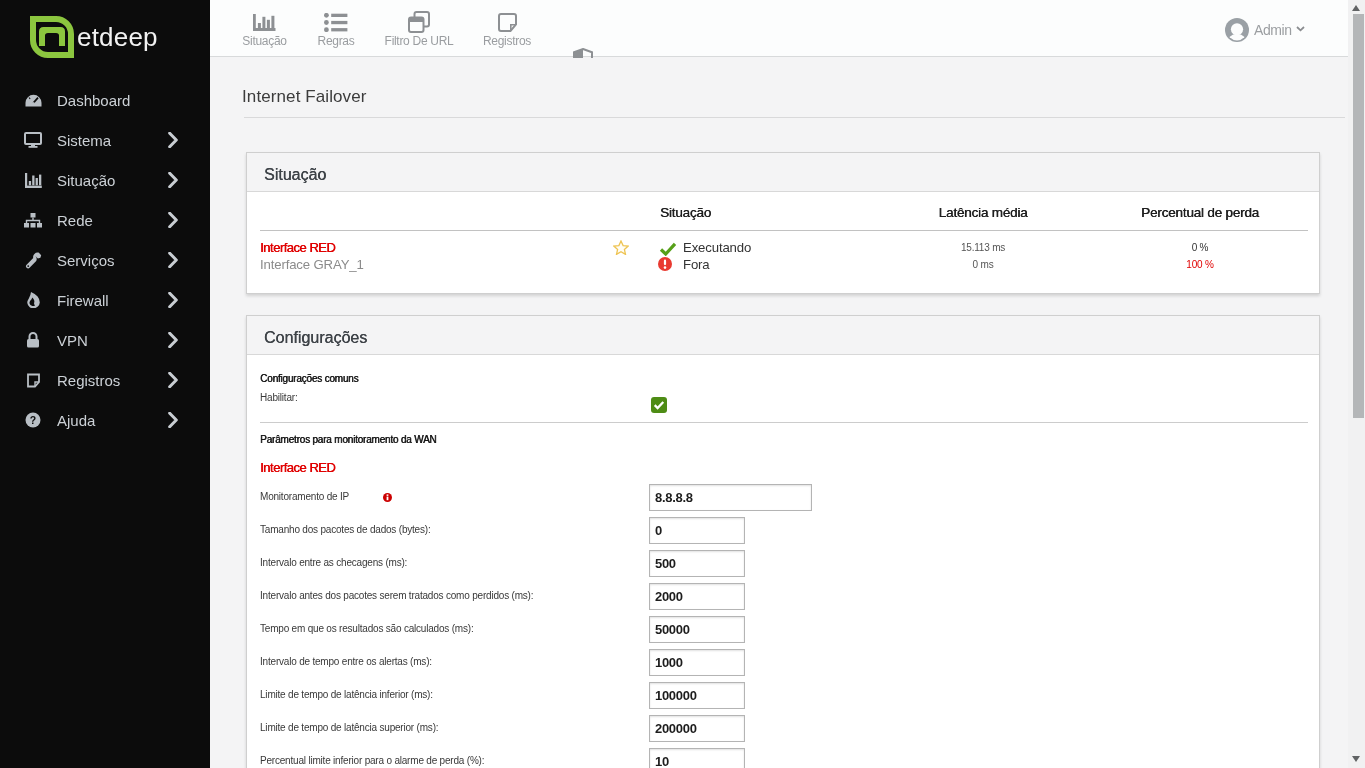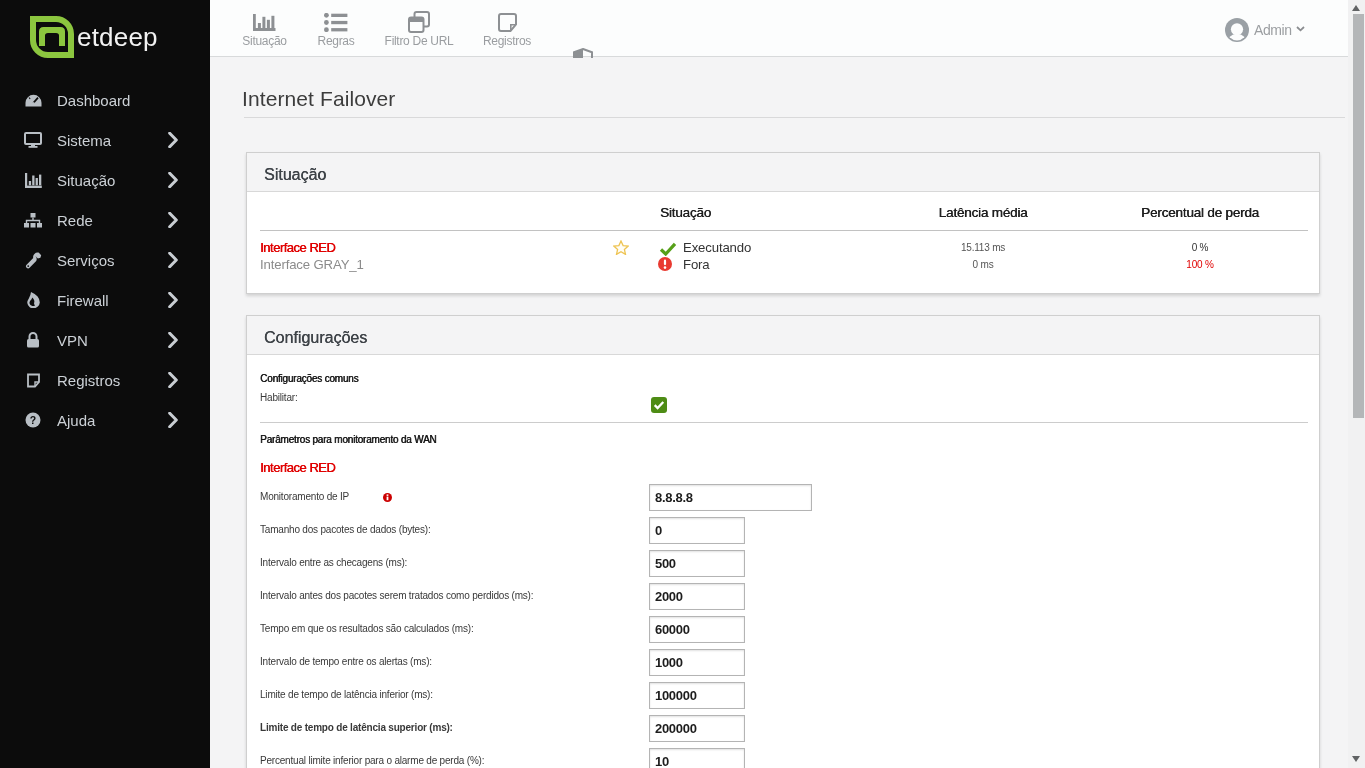--- a/index.html
+++ b/index.html
@@ -253,21 +253,21 @@
   <div class="abs" style="left:1044px; top:21.5px; font-size:14px; letter-spacing:-0.4px; color:#9b9ea1;">Admin</div>
   <div class="abs" style="left:1086px; top:26px;">
     <svg width="9" height="6" viewBox="0 0 9 6">
         <path d="M1 1 L4.5 4.3 L8 1" fill="none" stroke="#8b8d90" stroke-width="1.8"></path>
       </svg>
   </div>
 </div>
 <div id="topshadow"></div>
 
 <div id="content">
-  <div class="abs" style="left:32px; top:29px; font-size:21px; letter-spacing:0.1px; color:#3c3c3c;">Internet Failover</div>
+  <div class="abs" style="left:32px; top:29px; font-size:17px; letter-spacing:0.1px; color:#3c3c3c;">Internet Failover</div>
   <div class="abs" style="left:34px; top:59px; width:1101px; height:1px; background:#d9d9da;"></div>
 
   <div class="panel" style="left:36px; top:94px; width:1074px; height:142px;">
     <div class="panel-head">Situação</div>
     <div class="lbl" style="left:413px; top:59px; color:#1f1f1f; font-size:13.5px; text-shadow:0.4px 0 0 #1f1f1f;">Situação</div>
     <div class="lbl" style="left:736px; top:59px; color:#1f1f1f; font-size:13.5px; text-shadow:0.4px 0 0 #1f1f1f; transform:translate(-50%,-50%);">Latência média</div>
     <div class="lbl" style="left:953px; top:59px; color:#1f1f1f; font-size:13.5px; text-shadow:0.4px 0 0 #1f1f1f; transform:translate(-50%,-50%);">Percentual de perda</div>
     <div class="abs" style="left:13px; top:77px; width:1048px; height:1px; background:#c2c2c2;"></div>
 
     <div class="lbl" style="left:13px; top:94px; color:#e00000; font-size:13px; letter-spacing:-0.5px; text-shadow:0.5px 0 0 #e00000;">Interface RED</div>
@@ -324,29 +324,29 @@
     <div class="lbl" style="left:13px; top:213px;">Tamanho dos pacotes de dados (bytes):</div>
     <div class="inp" style="left:402px; top:201px; width:96px;">0</div>
 
     <div class="lbl" style="left:13px; top:246px;">Intervalo entre as checagens (ms):</div>
     <div class="inp" style="left:402px; top:234px; width:96px;">500</div>
 
     <div class="lbl" style="left:13px; top:279px;">Intervalo antes dos pacotes serem tratados como perdidos (ms):</div>
     <div class="inp" style="left:402px; top:267px; width:96px;">2000</div>
 
     <div class="lbl" style="left:13px; top:312px;">Tempo em que os resultados são calculados (ms):</div>
-    <div class="inp" style="left:402px; top:300px; width:96px;">60000</div>
+    <div class="inp" style="left:402px; top:300px; width:96px;">50000</div>
 
     <div class="lbl" style="left:13px; top:345px;">Intervalo de tempo entre os alertas (ms):</div>
     <div class="inp" style="left:402px; top:333px; width:96px;">1000</div>
 
     <div class="lbl" style="left:13px; top:378px;">Limite de tempo de latência inferior (ms):</div>
     <div class="inp" style="left:402px; top:366px; width:96px;">100000</div>
 
-    <div class="lbl" style="left:13px; top:411px;font-weight:bold;">Limite de tempo de latência superior (ms):</div>
+    <div class="lbl" style="left:13px; top:411px;">Limite de tempo de latência superior (ms):</div>
     <div class="inp" style="left:402px; top:399px; width:96px;">200000</div>
 
     <div class="lbl" style="left:13px; top:444px;">Percentual limite inferior para o alarme de perda (%):</div>
     <div class="inp" style="left:402px; top:432px; width:96px;">10</div>
   </div>
 </div>
 
 <div id="sb">
   <div class="sb-arrow" style="top:5px; border-bottom:6px solid #616365;"></div>
   <div id="sb-thumb"></div>

